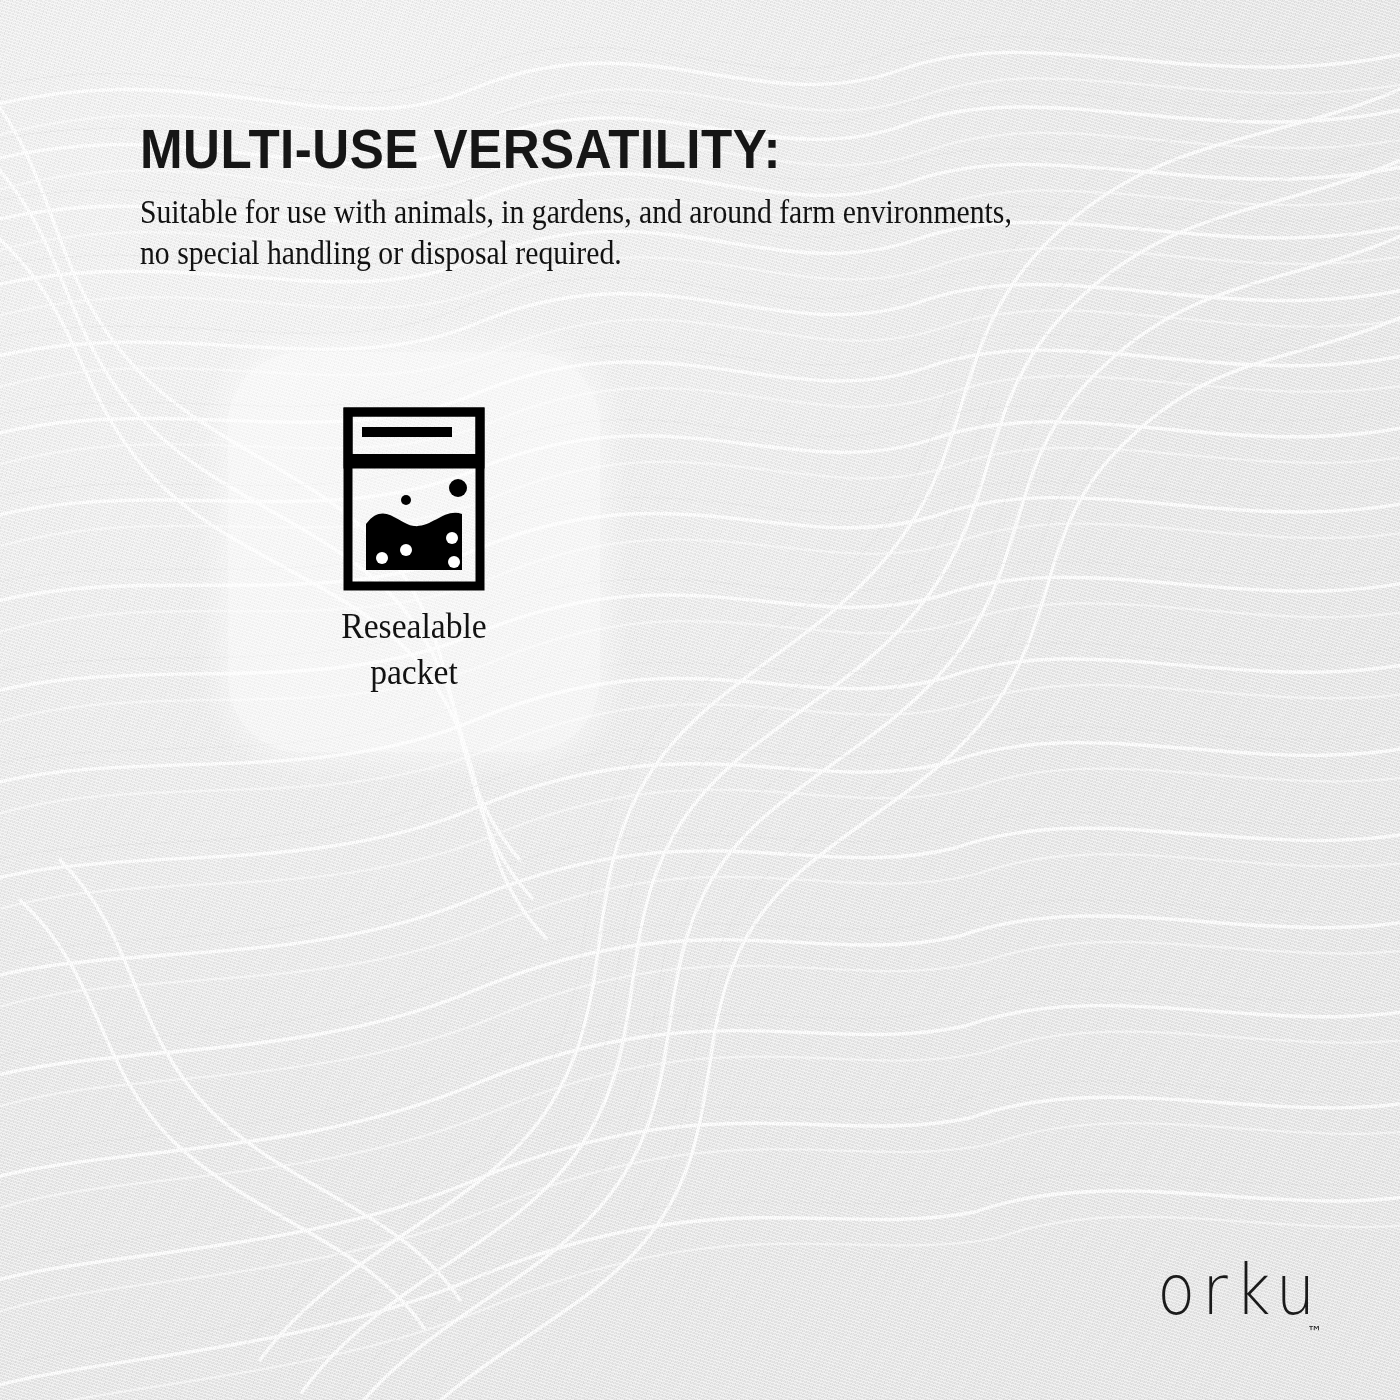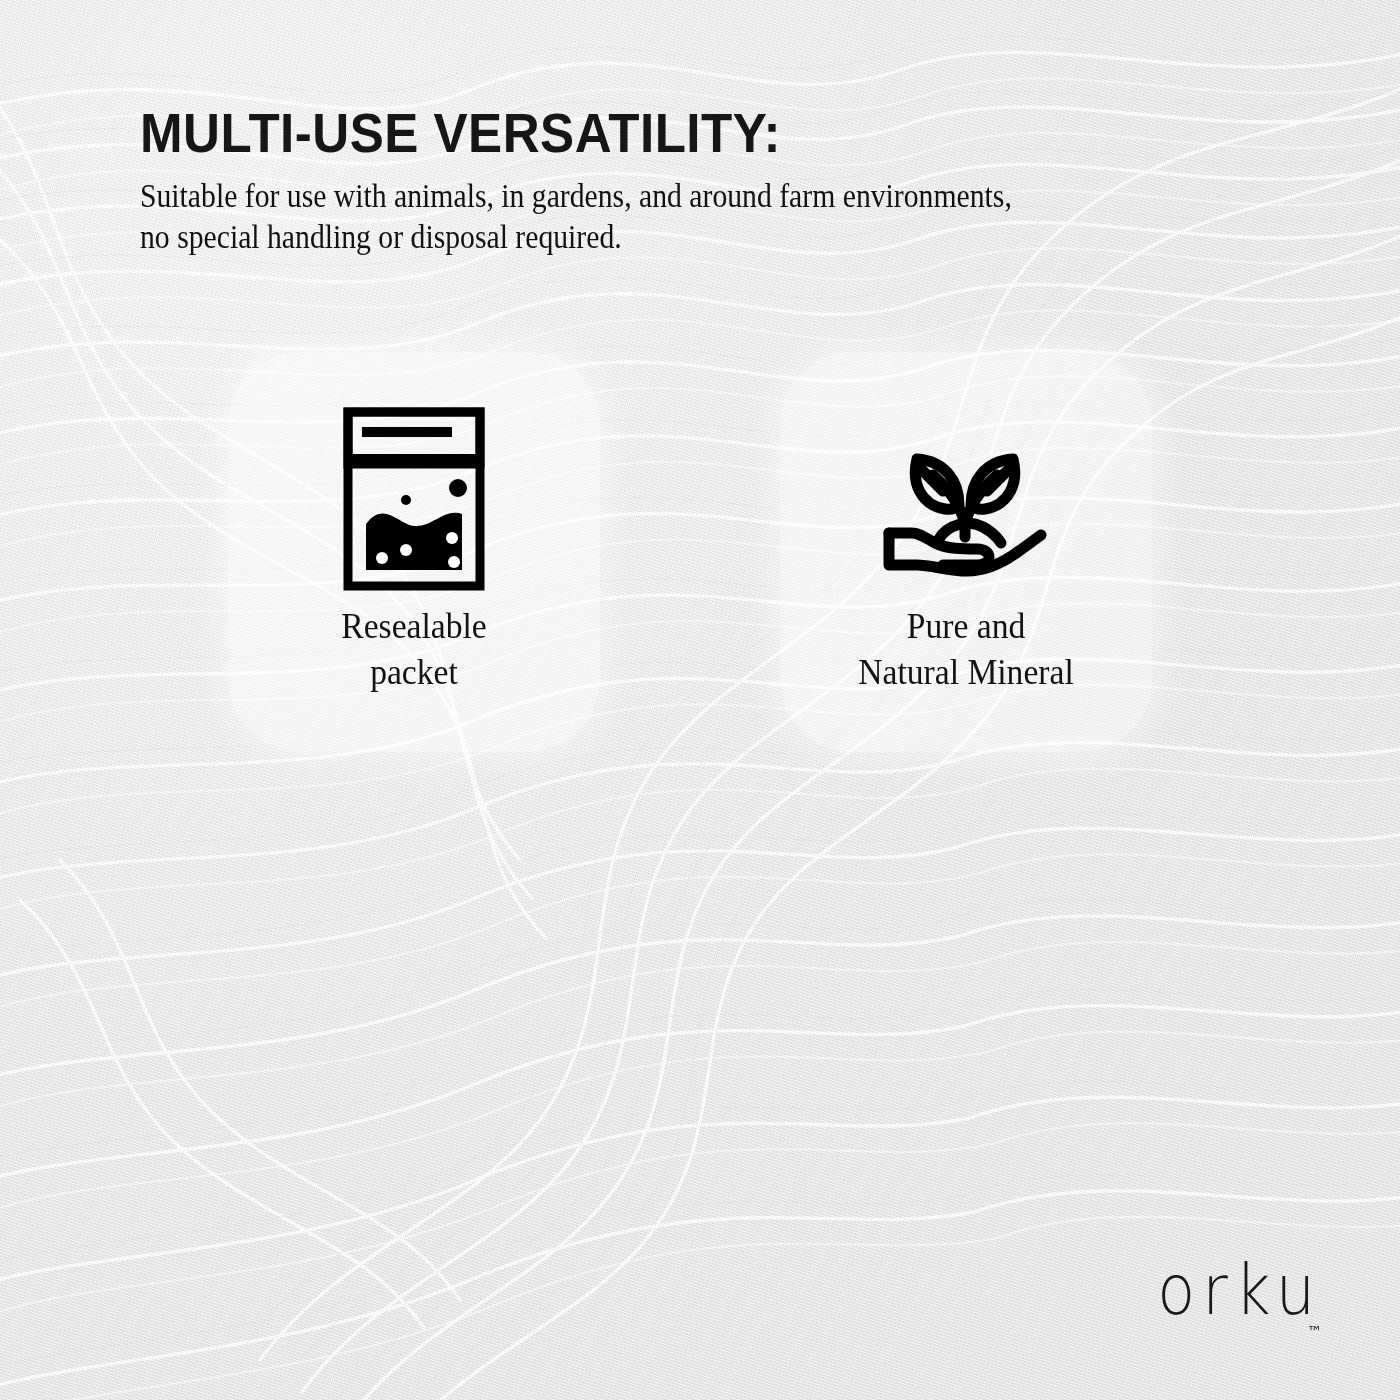--- a/index.html
+++ b/index.html
@@ -39,21 +39,21 @@
       repeating-linear-gradient(18deg, rgba(255,255,255,.85) 0px, rgba(255,255,255,.85) 1px, rgba(0,0,0,0) 1px, rgba(0,0,0,0) 3px),
       repeating-linear-gradient(104deg, rgba(150,150,150,.16) 0px, rgba(150,150,150,.16) 1px, rgba(0,0,0,0) 1px, rgba(0,0,0,0) 4px),
       repeating-linear-gradient(72deg, rgba(120,120,120,.10) 0px, rgba(120,120,120,.10) 1px, rgba(0,0,0,0) 1px, rgba(0,0,0,0) 2px);
   }
   .bg-topo { opacity: .95; }
 
   
   .headline-block {
     position: absolute;
     left: 140px;
-    top: 104px;
+    top: 120px;
     width: 1130px;
   }
   .headline {
     margin: 0;
     font-family: "Liberation Sans Narrow", "Liberation Sans", sans-serif;
     font-weight: 700;
     font-size: 55px;
     line-height: 58px;
     letter-spacing: 0.5px;
     color: #161616;
@@ -228,42 +228,20 @@
           <circle cx="42" cy="154" r="6" fill="#fff"></circle>
           <circle cx="114" cy="158" r="6" fill="#fff"></circle>
         </svg>
       </div>
       <div class="card-label">
         <span>Resealable</span><br>
         <span>packet</span>
       </div>
     </div>
 
-    <div class="card">
-      <div class="card-icon">
-        <svg width="190" height="165" viewBox="0 0 190 165" xmlns="http://www.w3.org/2000/svg">
-          <g fill="none" stroke="#000" stroke-width="11" stroke-linecap="round" stroke-linejoin="round">
-            <path d="M88,88 C88,64 74,44 46,42 C40,66 50,88 74,92 C80,93 85,91 88,88 Z"></path>
-            <path d="M50,52 L72,74"></path>
-            <path d="M100,88 C100,64 114,44 142,42 C148,66 138,88 114,92 C108,93 103,91 100,88 Z"></path>
-            <path d="M138,52 L116,74"></path>
-            <path d="M62,58 C78,72 90,88 94,108"></path>
-            <path d="M126,58 C110,72 98,88 94,108"></path>
-            <path d="M94,100 L94,120"></path>
-            <path d="M68,122 C76,108 96,102 112,110 C124,116 130,126 130,126"></path>
-            <path d="M18,116 L40,116 C50,116 56,122 64,126 C76,132 92,132 106,132 C114,132 118,136 118,140 C118,145 113,148 106,148 L72,148"></path>
-            <path d="M18,116 L18,148 L46,148 C60,148 78,154 96,154 C116,154 132,146 148,134 L170,118"></path>
-          </g>
-        </svg>
-      </div>
-      <div class="card-label">
-        <span>Pure and</span><br>
-        <span>Natural Mineral</span>
-      </div>
-    </div>
 
 
 
   </div>
 
   <div class="logo">
     <span class="logo-word">orku</span>
     <span class="logo-tm">™</span>
   </div>
 

